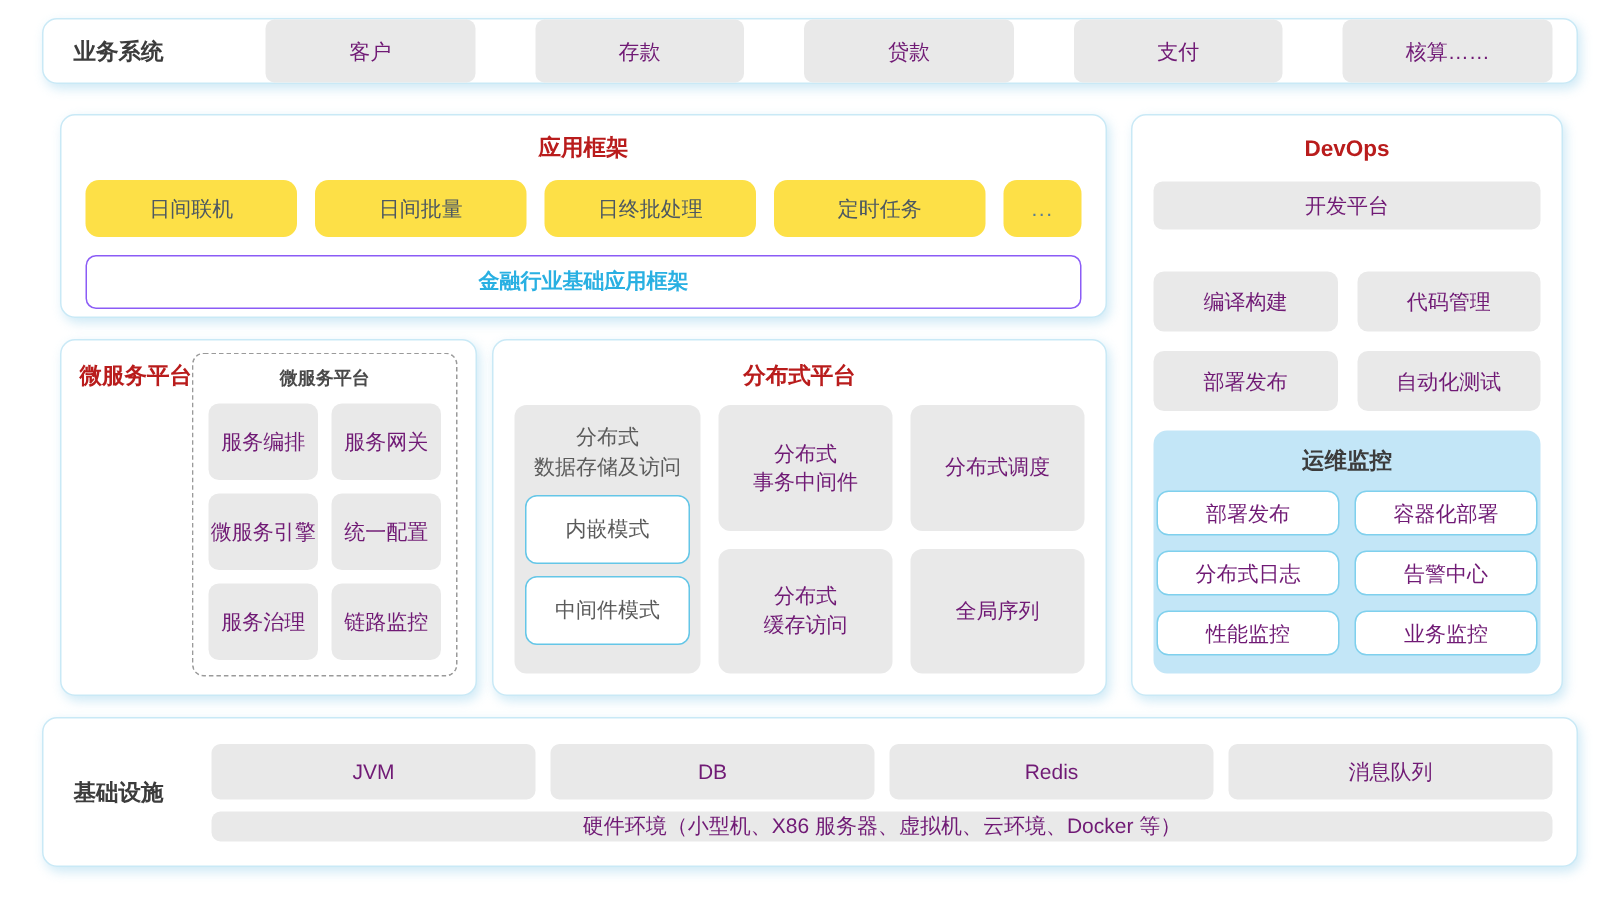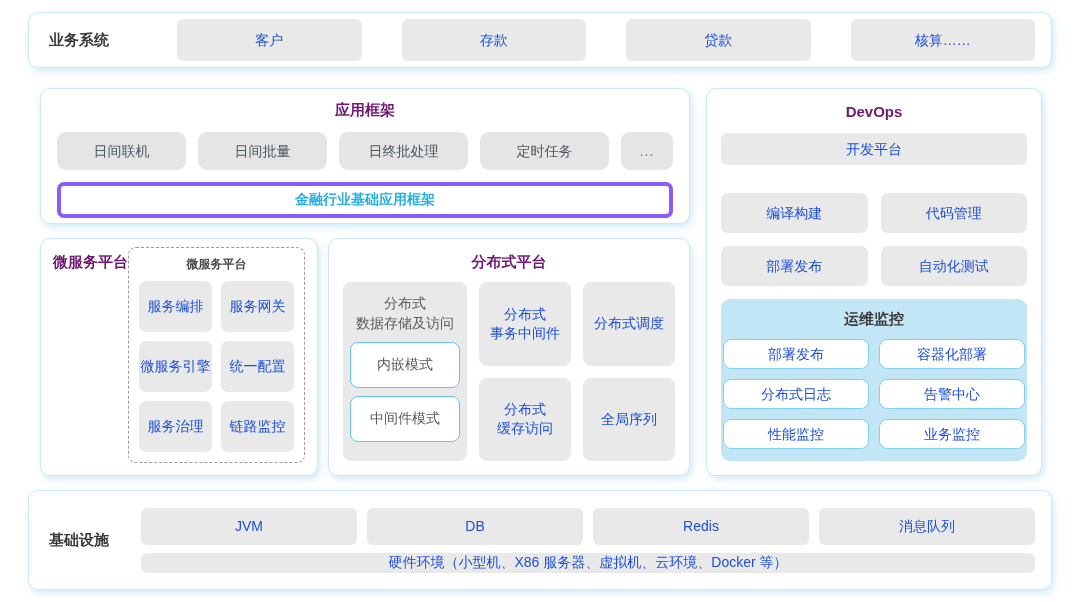--- a/index.html
+++ b/index.html
@@ -16,44 +16,44 @@
   .panel {
     background: #fff;
     border: 1px solid #c9e9f6;
     border-radius: 10px;
     box-shadow: 2px 3px 7px rgba(150, 208, 235, 0.45);
   }
   .panel-title {
     text-align: center;
     font-size: 15px;
     font-weight: 600;
-    color: #701a75;
+    color: #b91c1c;
   }
   .side-label {
     font-size: 15px;
     font-weight: 600;
     color: #3c3c3c;
     flex: none;
   }
   .box {
     display: flex;
     align-items: center;
     justify-content: center;
     text-align: center;
     font-size: 14px;
-    color: #1d4ed8;
+    color: #701a75;
     white-space: pre-line;
     line-height: 1.35;
   }
   .gray { background: #e9e9e9; border-radius: 6px; }
-  .blue { background: #e5e5e5; border-radius: 9px; color: #4d5861; }
+  .blue { background: #fde047; border-radius: 9px; color: #4d5861; }
 
   
   .top-bar {
-    height: 56px;
+    height: 44px;
     display: flex;
     align-items: center;
     padding: 0 16px;
     gap: 40px;
   }
   .top-bar .side-label { width: 92px; padding-left: 4px; }
   .top-bar .box { flex: 1; height: 42px; }
 
   
   .middle {
@@ -65,21 +65,21 @@
   .left-col { flex: 1; display: flex; flex-direction: column; }
 
   .app-framework { height: 136px; padding: 10px 16px 14px; }
   .app-framework .panel-title { margin: 2px 0 12px; }
   .af-row { display: flex; gap: 12px; height: 38px; }
   .af-row .box { flex: 1; }
   .af-row .box.small { flex: 0 0 52px; color: #5a7e93; letter-spacing: 1px; }
   .base-framework {
     margin-top: 12px;
     height: 36px;
-    border: 4px solid #8b5cf6;
+    border: 1px solid #8b5cf6;
     border-radius: 7px;
     display: flex;
     align-items: center;
     justify-content: center;
     font-size: 14px;
     font-weight: 600;
     color: #29b0e2;
     background: #fff;
   }
 
@@ -132,21 +132,21 @@
     align-items: center;
     justify-content: center;
     font-size: 14px;
     color: #5b5b5b;
   }
   .mode-box + .mode-box { margin-top: 8px; }
   .dist-col { display: flex; flex-direction: column; gap: 12px; }
   .dist-col .box { flex: 1; border-radius: 8px; }
 
   
-  .devops { width: 336px; flex: none; padding: 10px 14px 14px; display: flex; flex-direction: column; }
+  .devops { width: 288px; flex: none; padding: 10px 14px 14px; display: flex; flex-direction: column; }
   .devops .panel-title { margin: 4px 0 13px; }
   .devops .wide { height: 40px; margin-bottom: 28px; border-radius: 6px; }
   .devops-grid { display: grid; grid-template-columns: 1fr 1fr; gap: 13px; margin-bottom: 13px; }
   .devops-grid .box { height: 40px; border-radius: 7px; }
   .monitor {
     flex: 1;
     background: #c3e6f7;
     border-radius: 9px;
     padding: 8px 2px 12px;
     display: flex;
@@ -185,20 +185,21 @@
 </head>
 <body>
 
 <div class="page">
 
   <div class="panel top-bar">
     <div class="side-label">业务系统</div>
     <div class="box gray">客户</div>
     <div class="box gray">存款</div>
     <div class="box gray">贷款</div>
+    <div class="box gray">支付</div>
     <div class="box gray">核算……</div>
   </div>
 
   <div class="middle">
     <div class="left-col">
 
       <div class="panel app-framework">
         <div class="panel-title">应用框架</div>
         <div class="af-row">
           <div class="box blue">日间联机</div>

